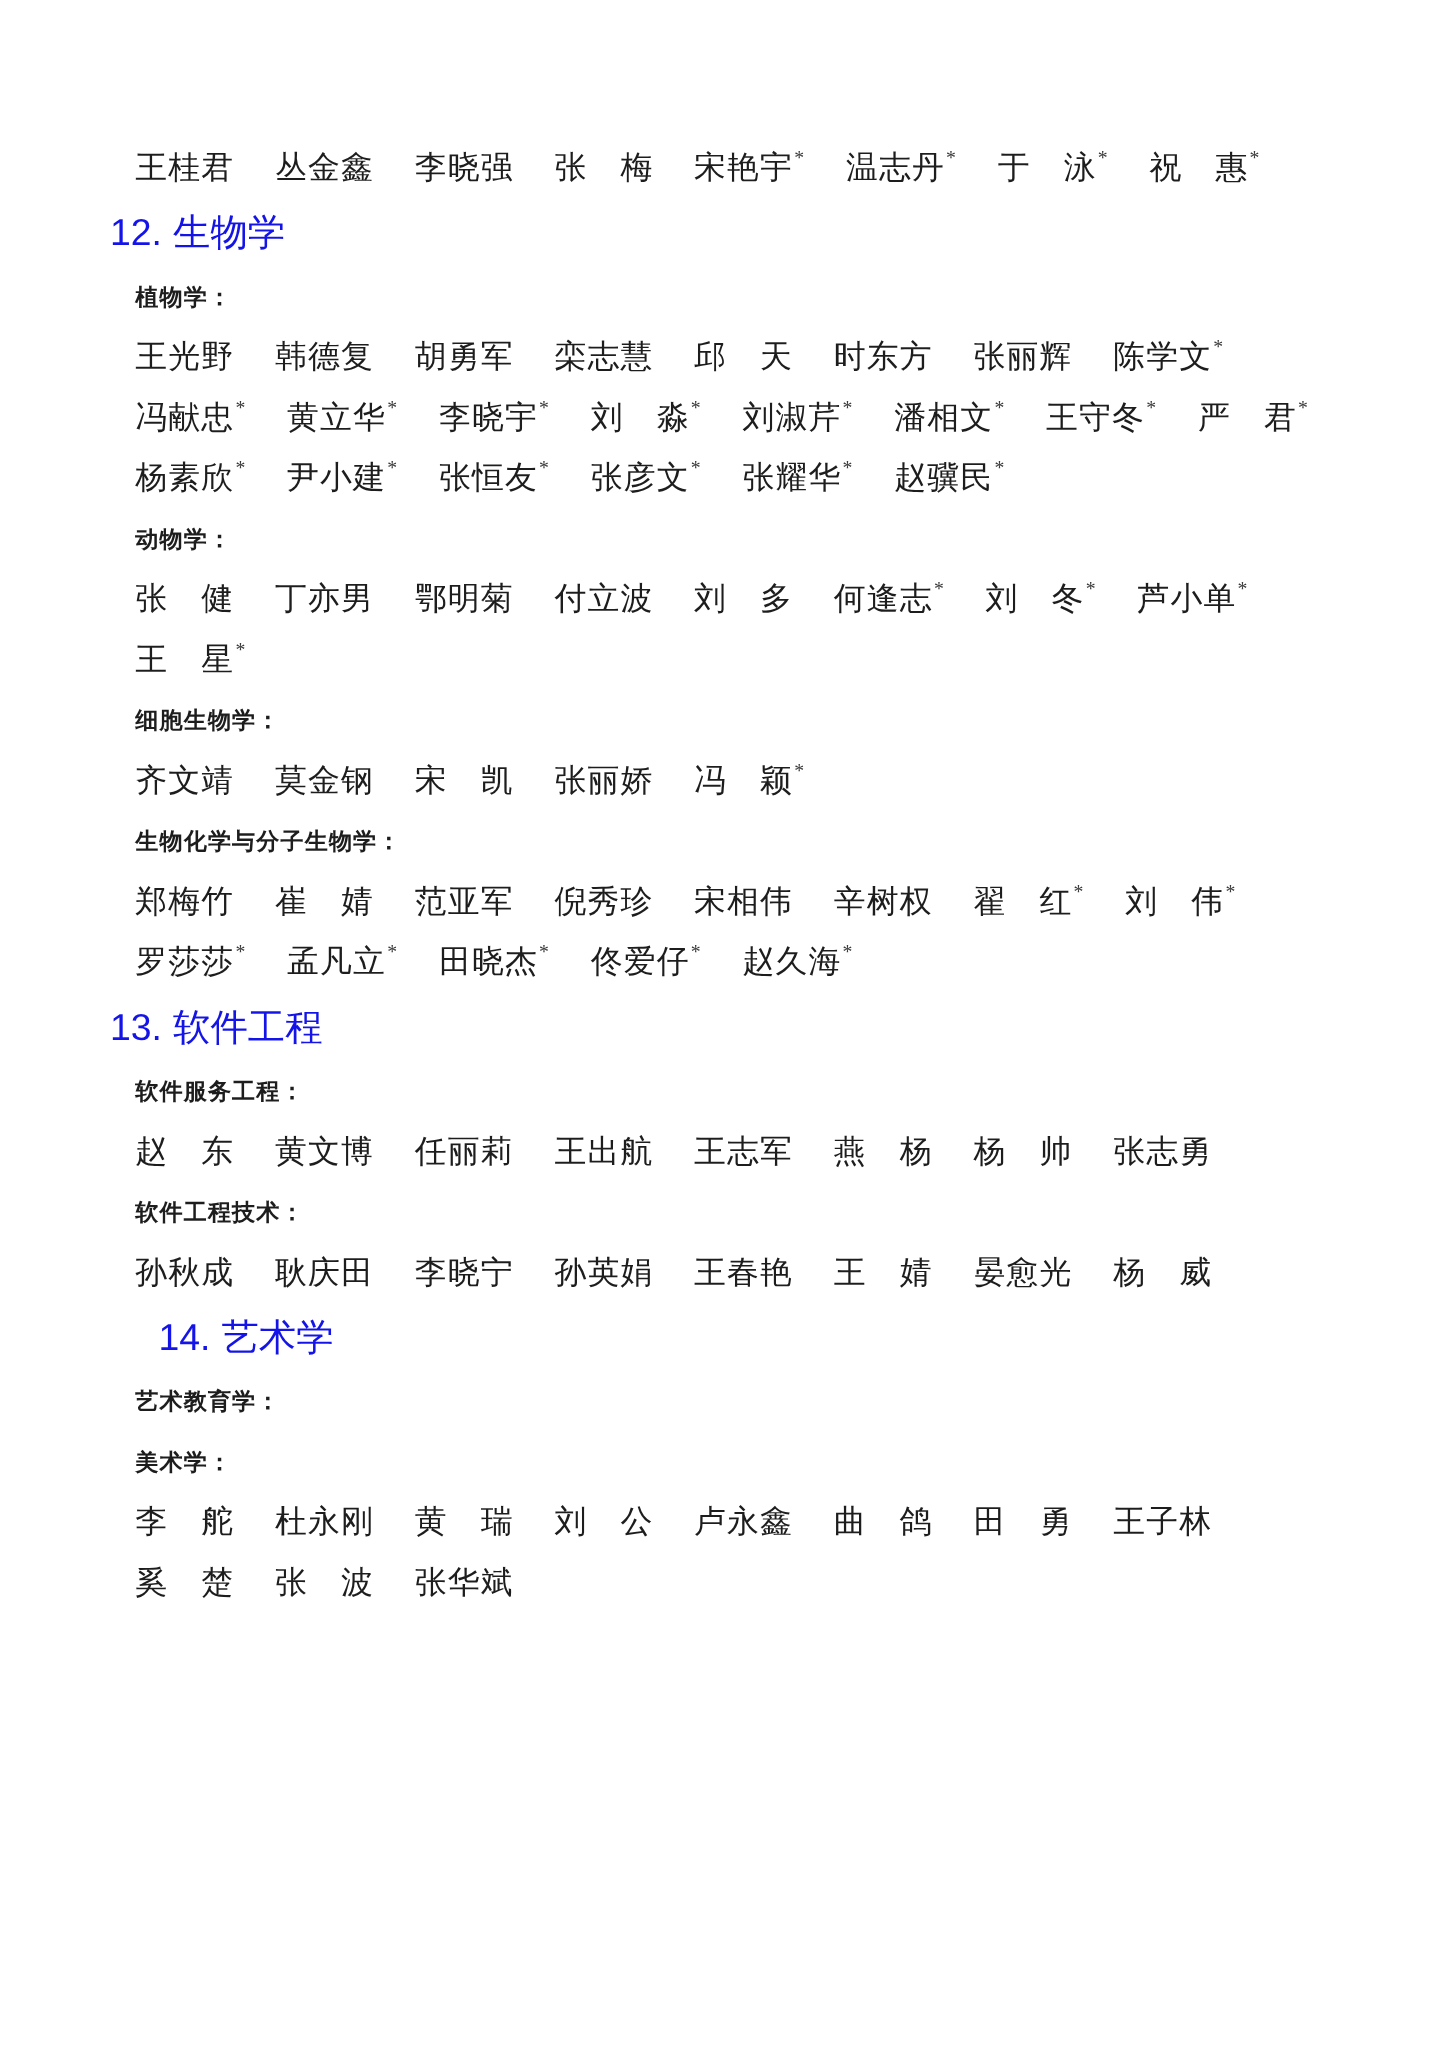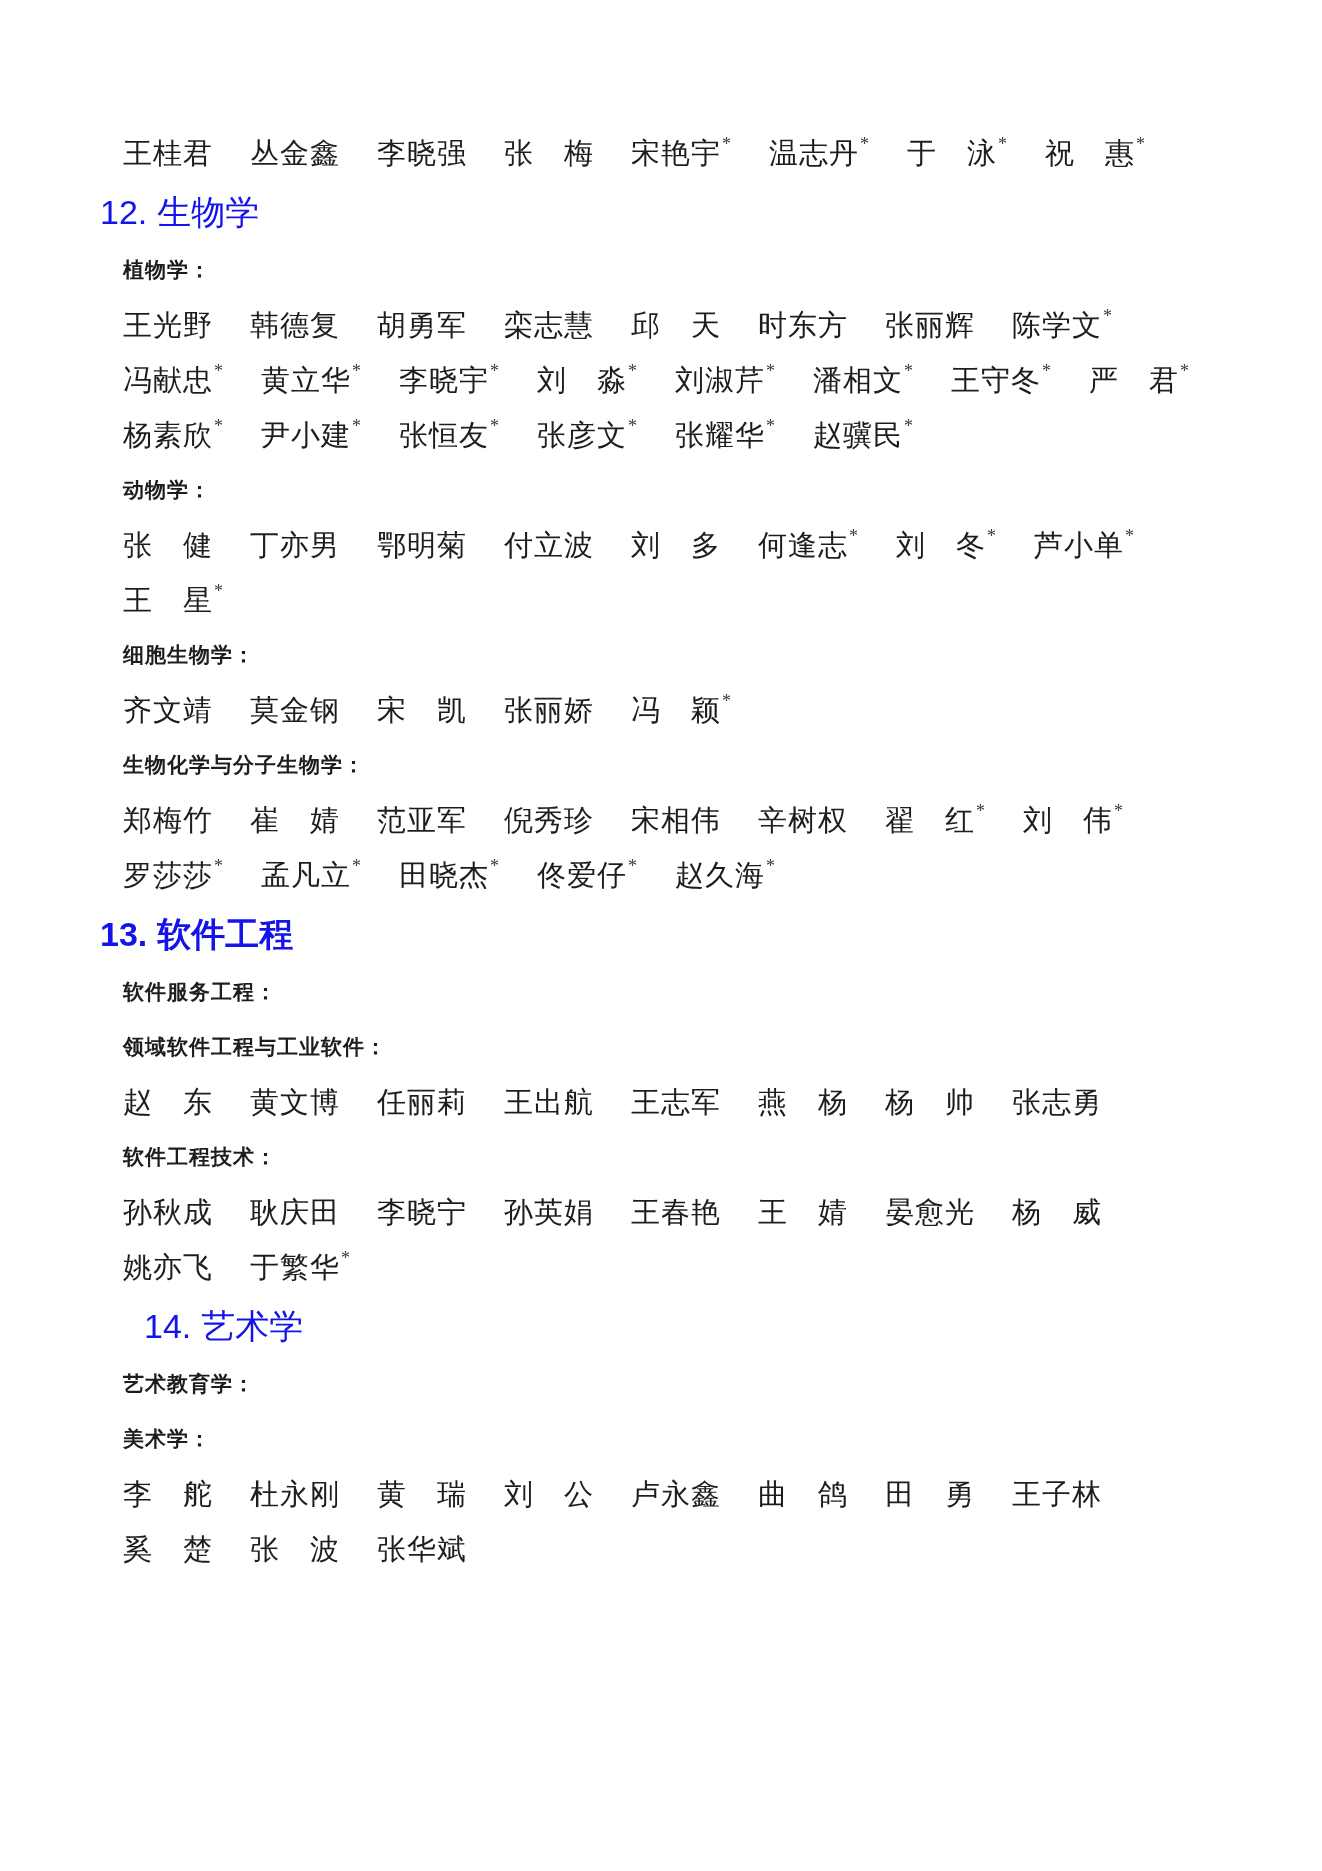--- a/index.html
+++ b/index.html
@@ -146,26 +146,25 @@
         </div>
         <div class="name-line">
           <span class="person"><span class="nm-text">罗莎莎</span><sup class="star">*</sup></span>
           <span class="person"><span class="nm-text">孟凡立</span><sup class="star">*</sup></span>
           <span class="person"><span class="nm-text">田晓杰</span><sup class="star">*</sup></span>
           <span class="person"><span class="nm-text">佟爱仔</span><sup class="star">*</sup></span>
           <span class="person"><span class="nm-text">赵久海</span><sup class="star">*</sup></span>
         </div>
       </div>
       <div class="section">
-        <div class="sec-heading" style="color: rgb(20, 20, 232); font-weight: bold;">
+        <div class="sec-heading" style="color: rgb(20, 20, 232);">
           <span class="sec-num">13.</span>
           <span class="sec-title">软件工程</span>
         </div>
         <div class="sub-label">软件服务工程：</div>
-        <div class="sub-label">领域软件工程与工业软件：</div>
         <div class="name-line">
           <span class="person"><span class="nm-text">赵　东</span></span>
           <span class="person"><span class="nm-text">黄文博</span></span>
           <span class="person"><span class="nm-text">任丽莉</span></span>
           <span class="person"><span class="nm-text">王出航</span></span>
           <span class="person"><span class="nm-text">王志军</span></span>
           <span class="person"><span class="nm-text">燕　杨</span></span>
           <span class="person"><span class="nm-text">杨　帅</span></span>
           <span class="person"><span class="nm-text">张志勇</span></span>
         </div>
@@ -173,24 +172,20 @@
         <div class="name-line">
           <span class="person"><span class="nm-text">孙秋成</span></span>
           <span class="person"><span class="nm-text">耿庆田</span></span>
           <span class="person"><span class="nm-text">李晓宁</span></span>
           <span class="person"><span class="nm-text">孙英娟</span></span>
           <span class="person"><span class="nm-text">王春艳</span></span>
           <span class="person"><span class="nm-text">王　婧</span></span>
           <span class="person"><span class="nm-text">晏愈光</span></span>
           <span class="person"><span class="nm-text">杨　威</span></span>
         </div>
-        <div class="name-line">
-          <span class="person"><span class="nm-text">姚亦飞</span></span>
-          <span class="person"><span class="nm-text">于繁华</span><sup class="star">*</sup></span>
-        </div>
       </div>
       <div class="section">
         <div class="sec-heading" style="color: rgb(20, 20, 232); margin-left: 44px;">
           <span class="sec-num">14.</span>
           <span class="sec-title">艺术学</span>
         </div>
         <div class="sub-label">艺术教育学：</div>
         <div class="sub-label">美术学：</div>
         <div class="name-line">
           <span class="person"><span class="nm-text">李　舵</span></span>

